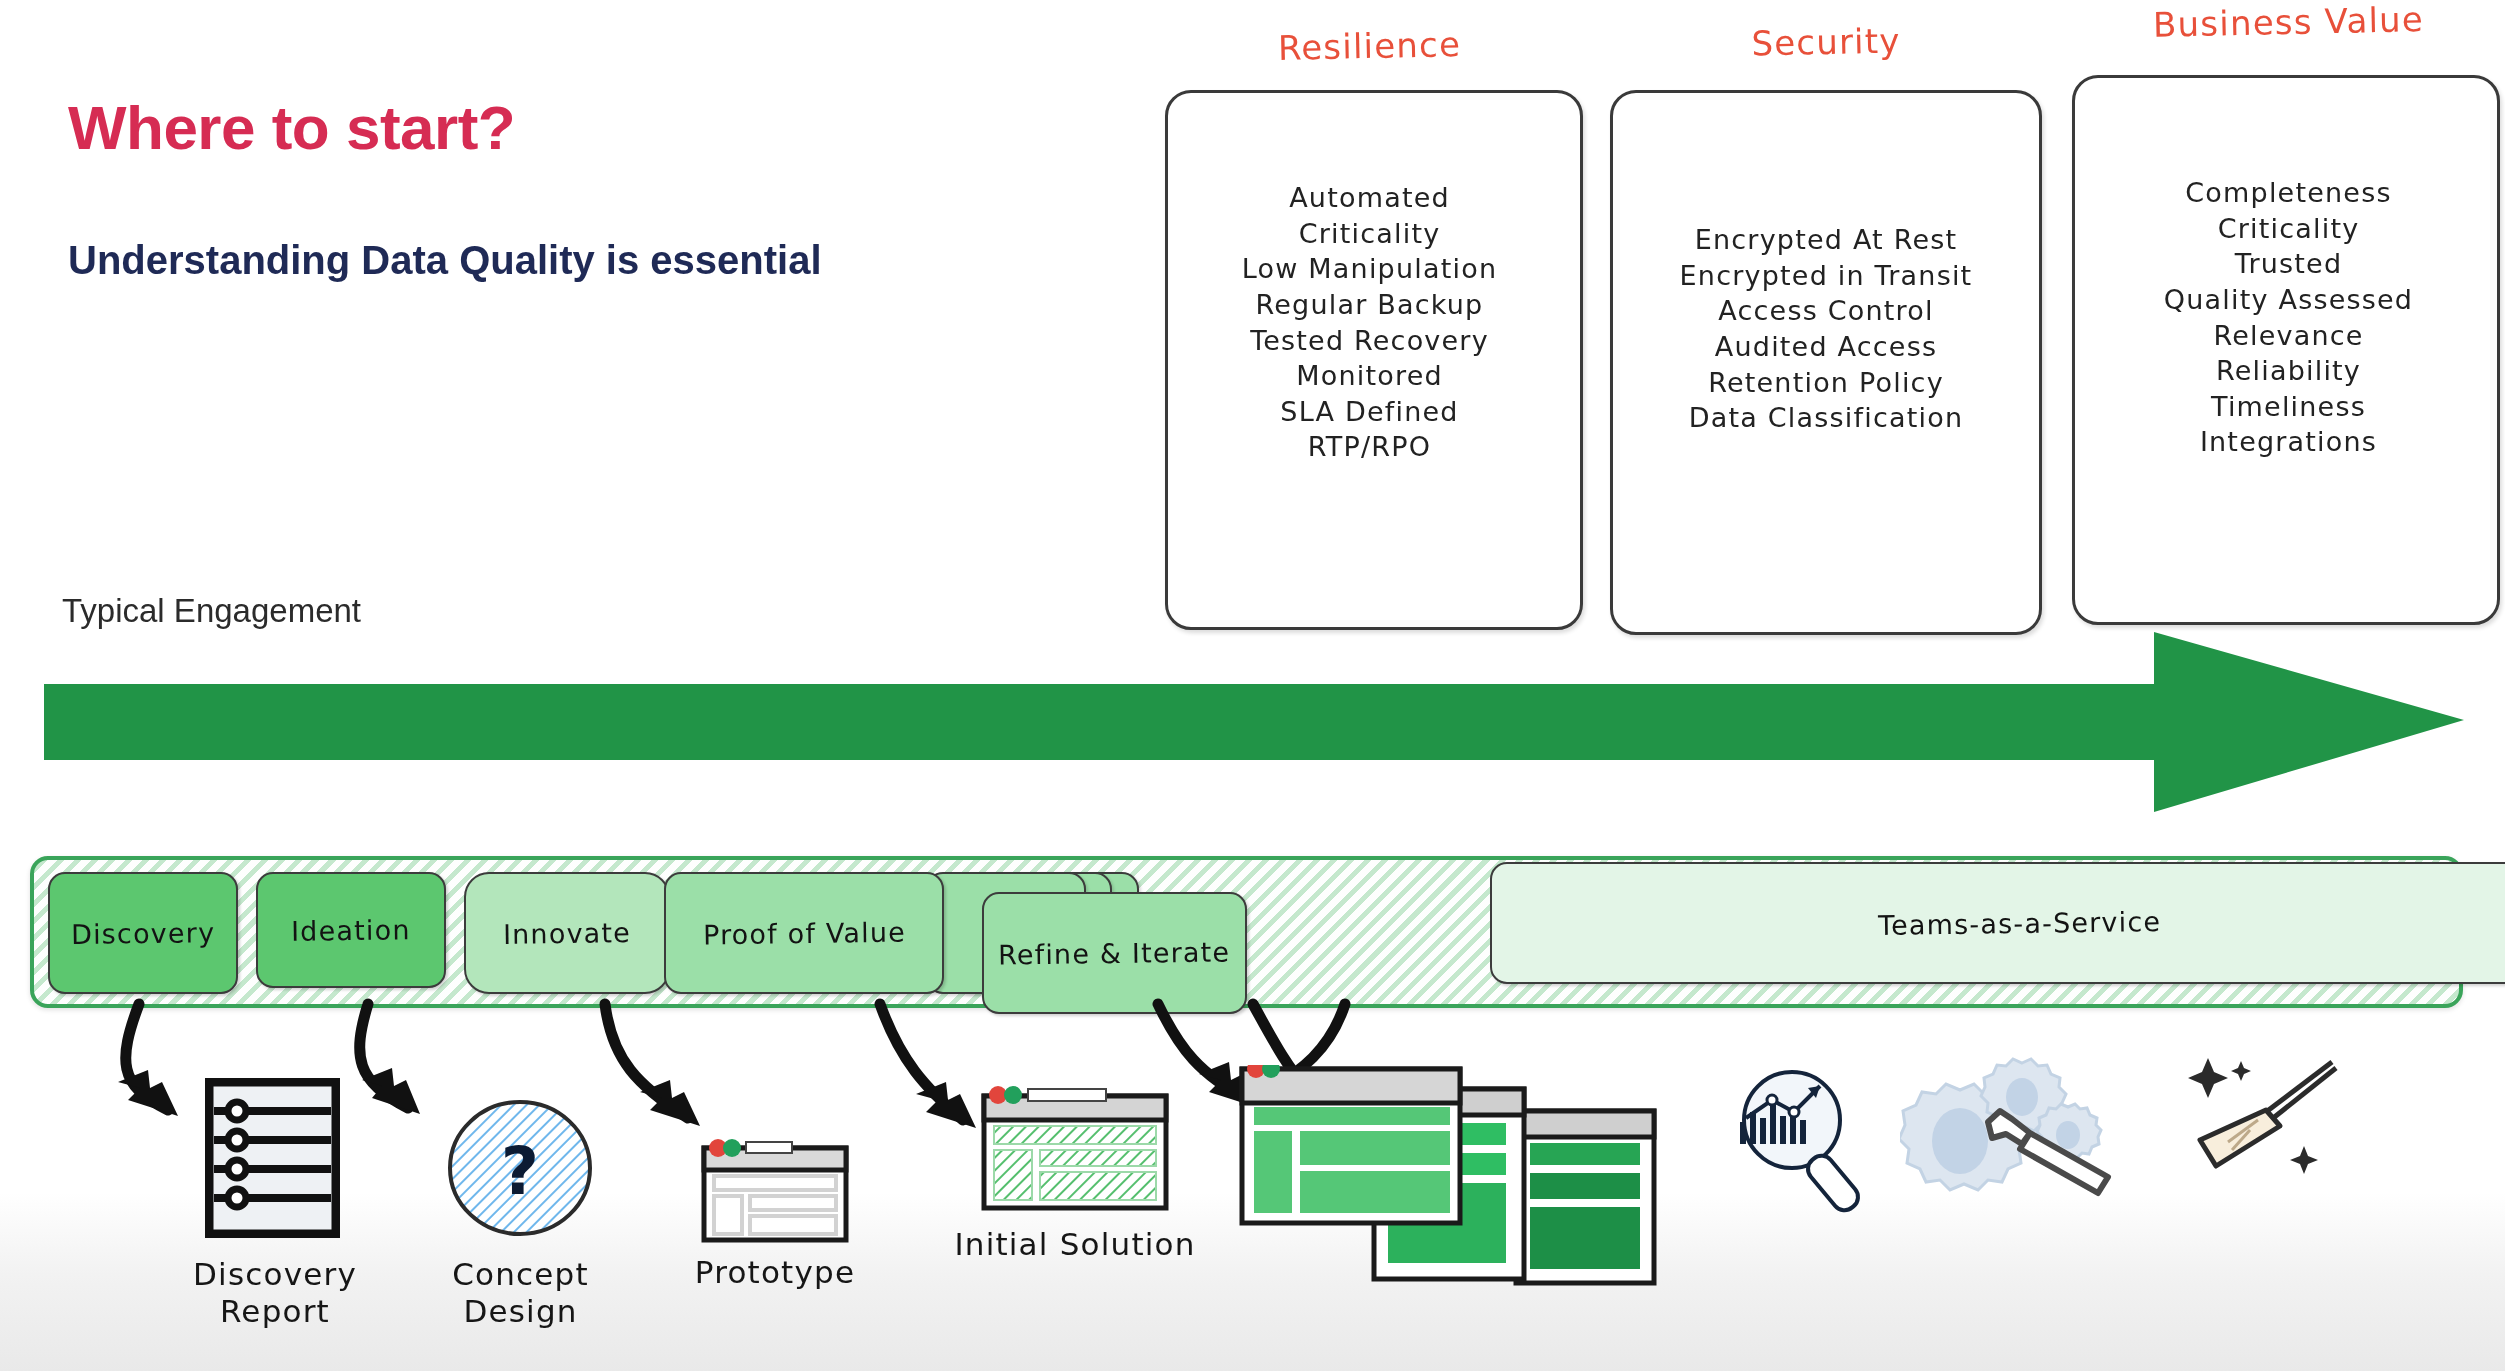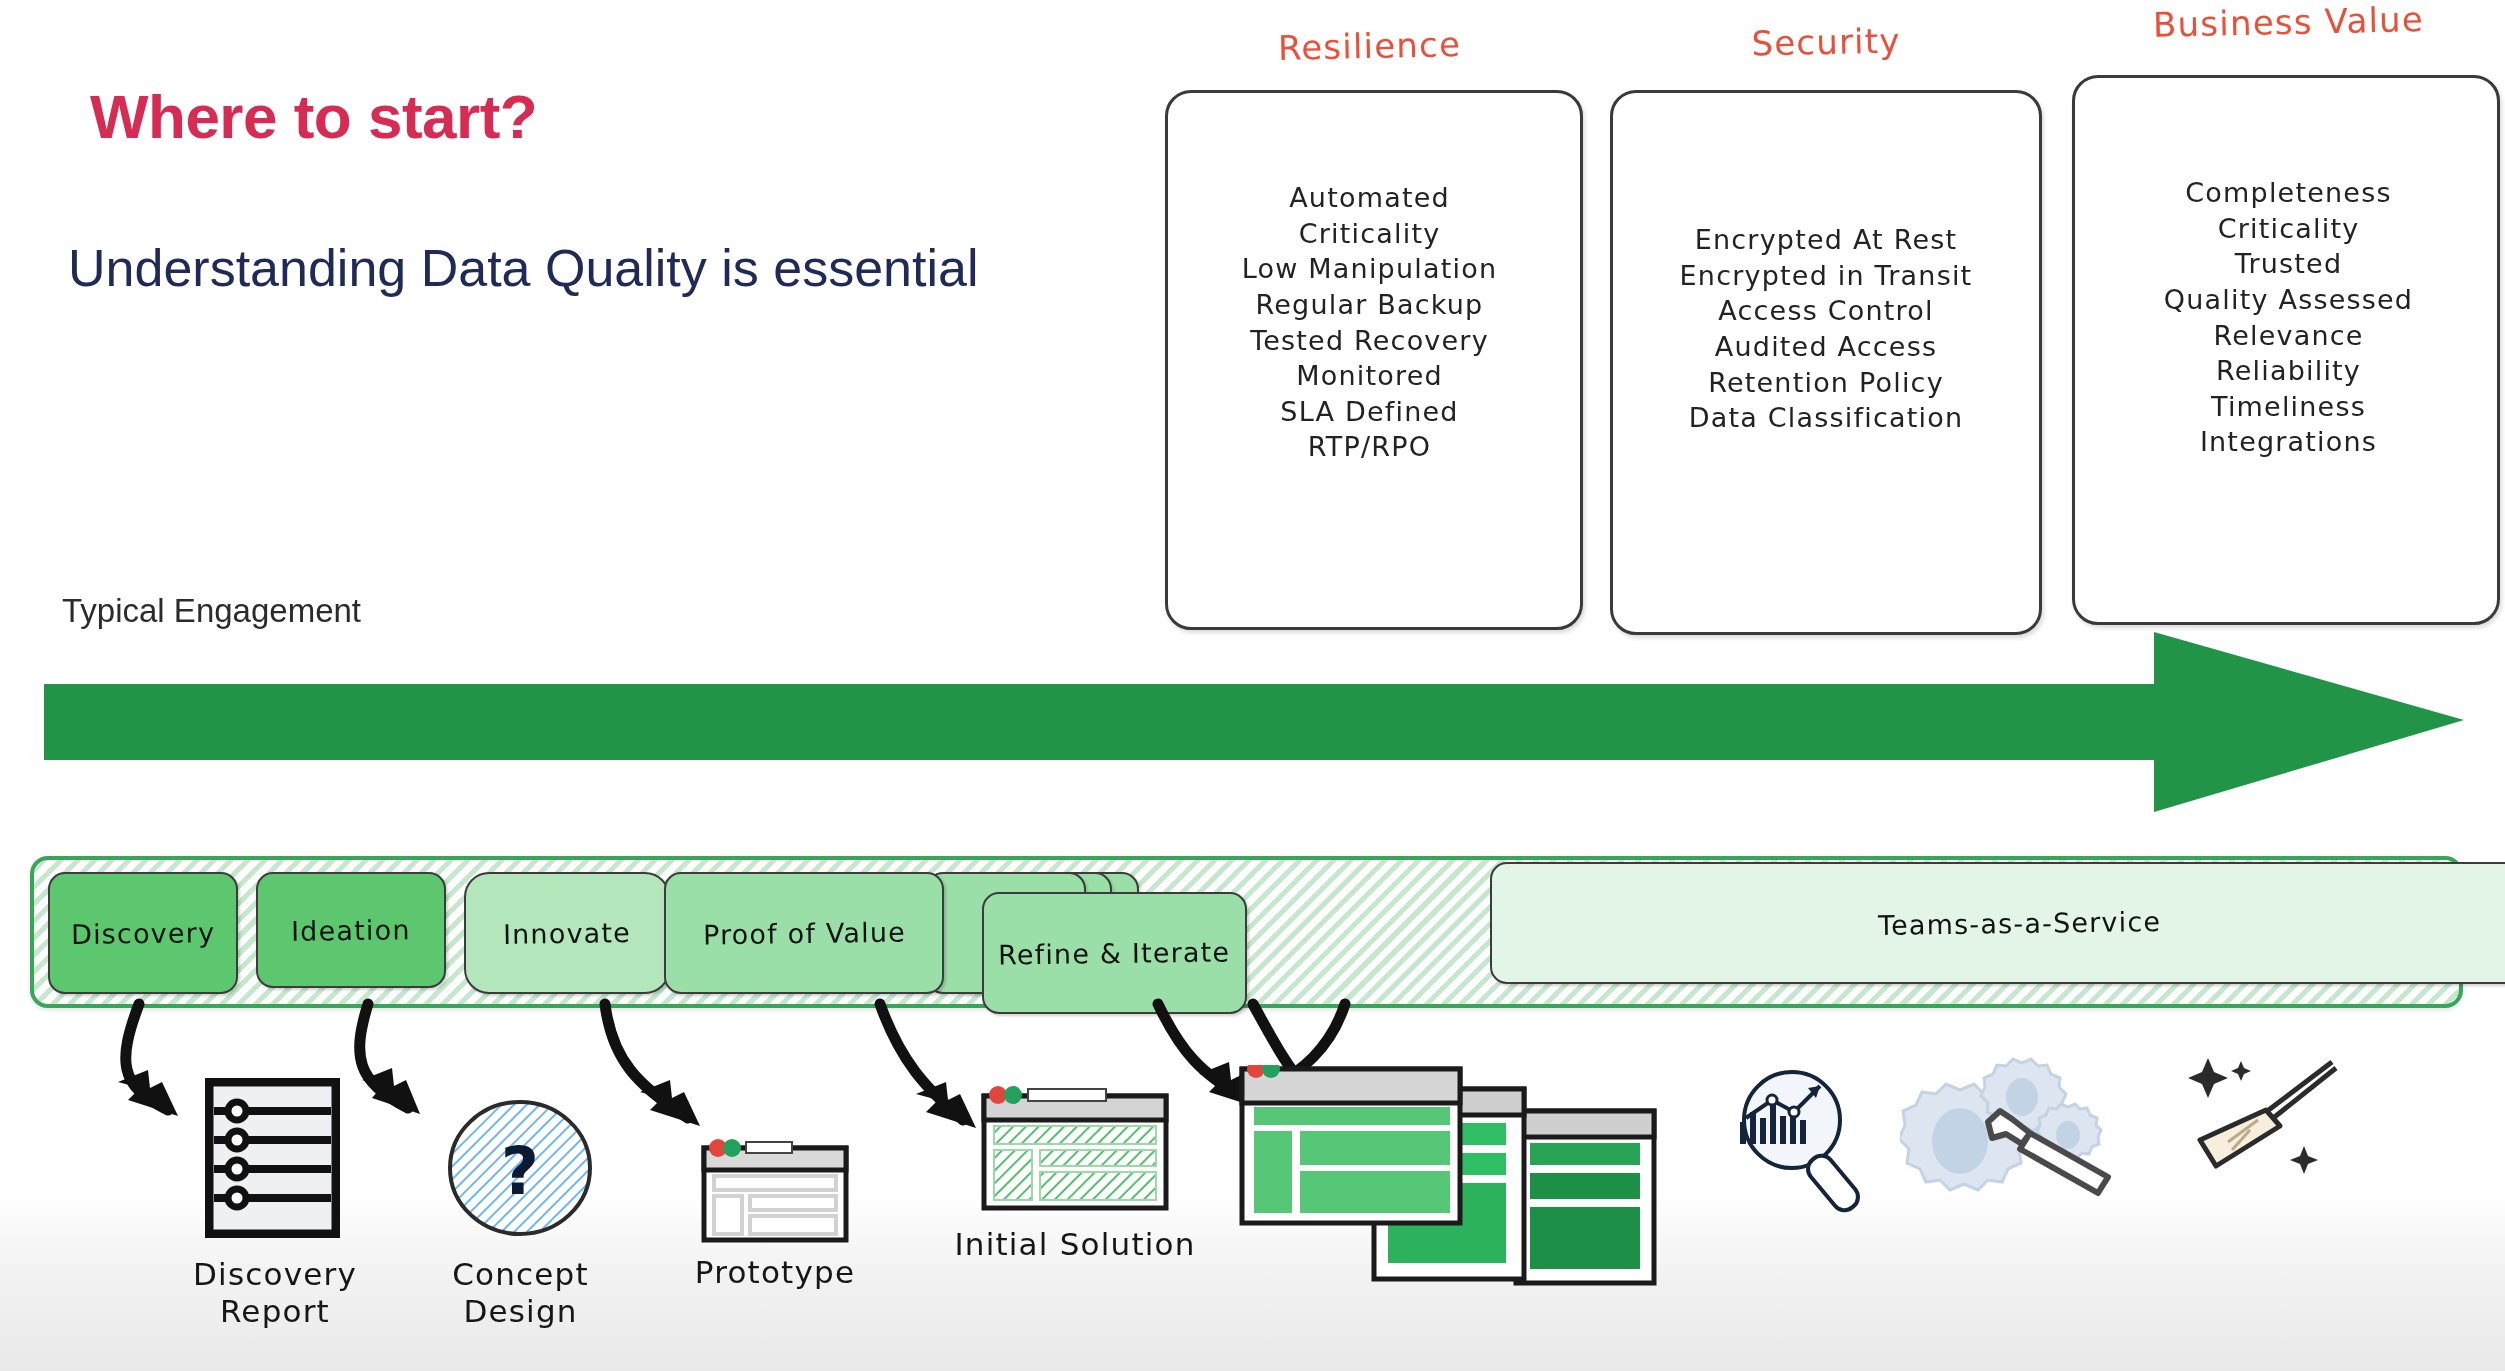--- a/index.html
+++ b/index.html
@@ -10,28 +10,28 @@
     font-family: "Liberation Sans", sans-serif;
     overflow: hidden;
   }
   #stage {
     position: relative;
     width: 2505px; height: 1371px;
     background: linear-gradient(to bottom, #ffffff 0%, #ffffff 87%, #f2f2f2 93%, #e9e9e9 100%);
   }
 
   
-  #title-block { position: absolute; left: 68px; top: 84px; margin-left: 22px; }
+  #title-block { position: absolute; left: 68px; top: 95px; }
   #page-title {
     font-size: 62px; font-weight: bold; color: #d62c53;
     letter-spacing: -0.5px; line-height: 1.05;
   }
   #page-subtitle {
     position: absolute; left: 68px; top: 238px;
-    font-size: 52px; color: #1f2a56; font-weight: 400; white-space: nowrap;
+    font-size: 40px; color: #1f2a56; font-weight: 700; white-space: nowrap;
   }
   #engagement-label {
     position: absolute; left: 62px; top: 592px;
     font-size: 33px; color: #2b2b2b; white-space: nowrap;
   }
 
   
   .hand {
     font-family: "DejaVu Sans", sans-serif;
     font-weight: 400;

